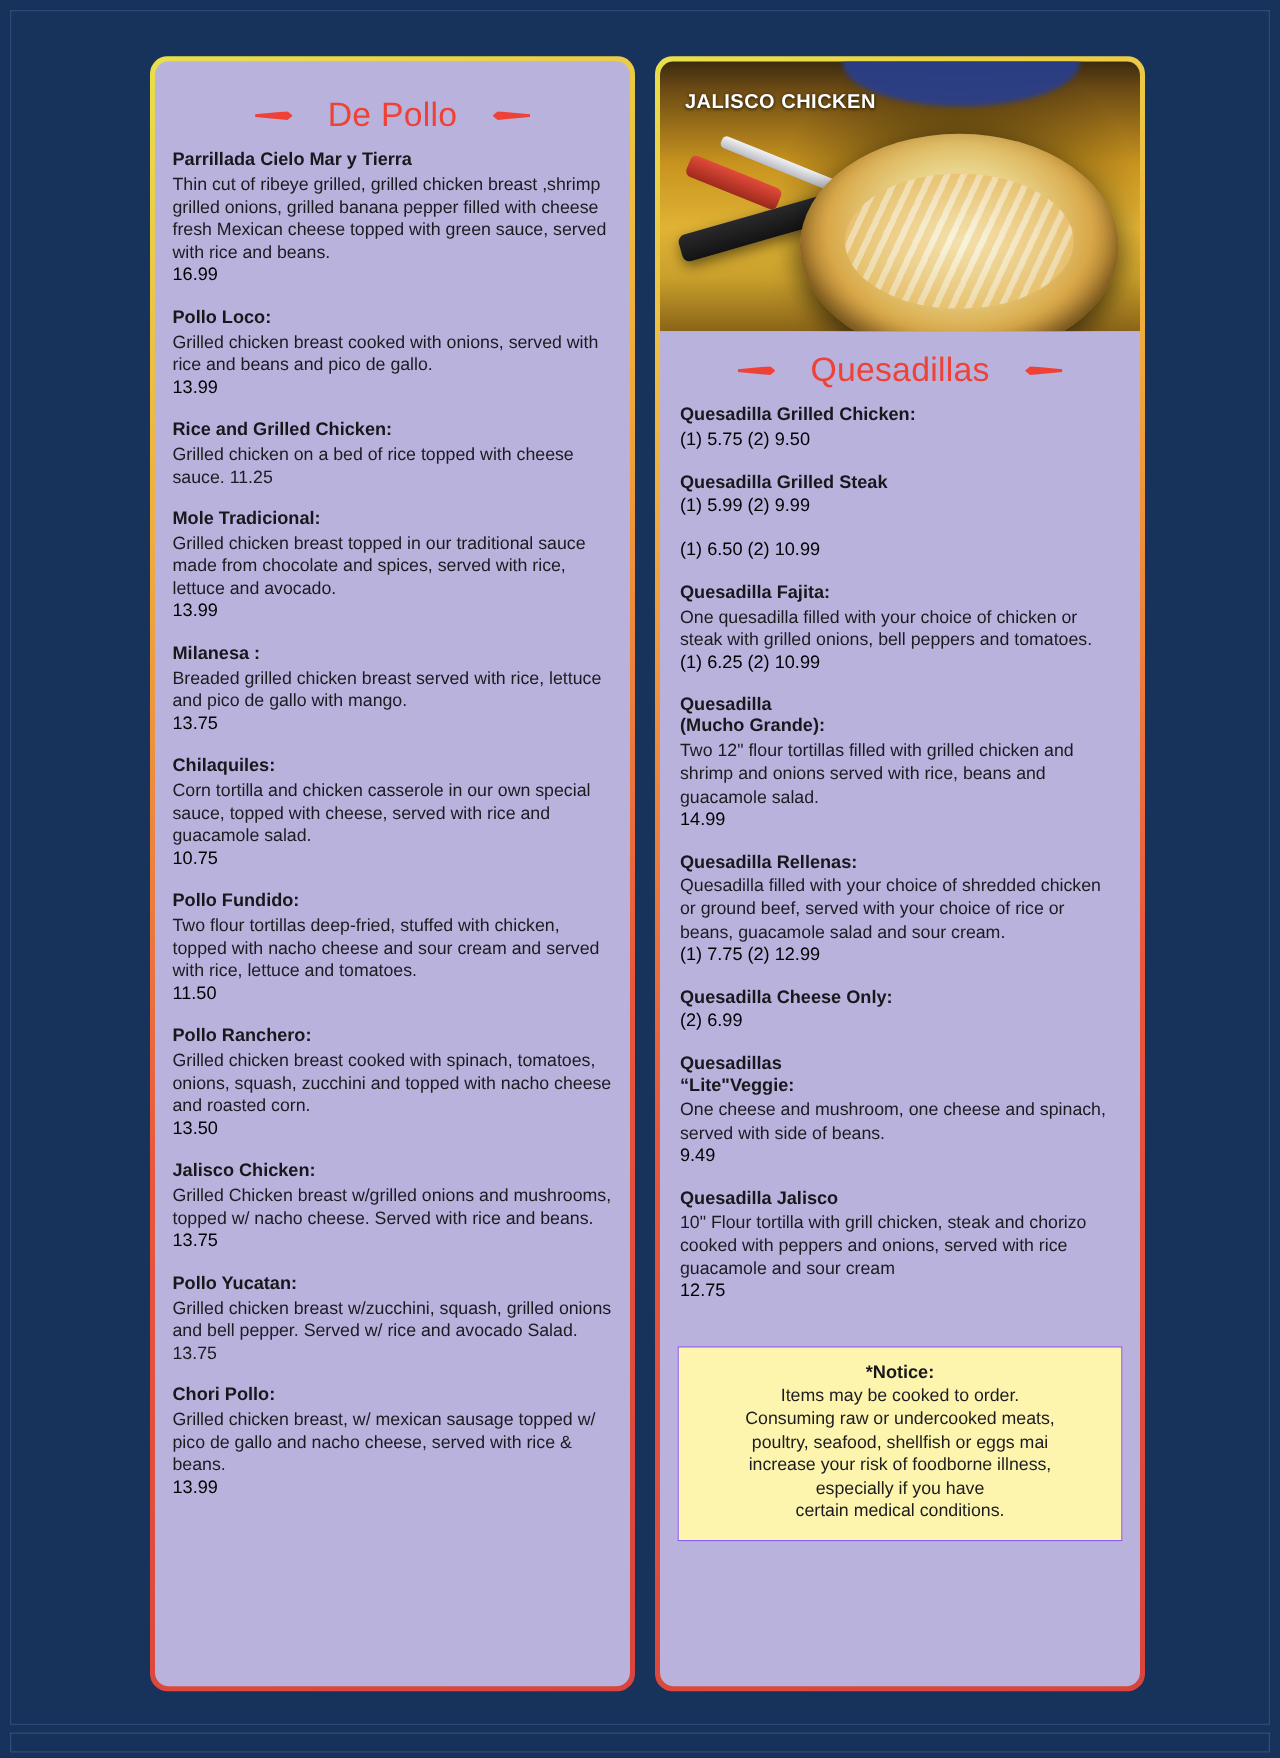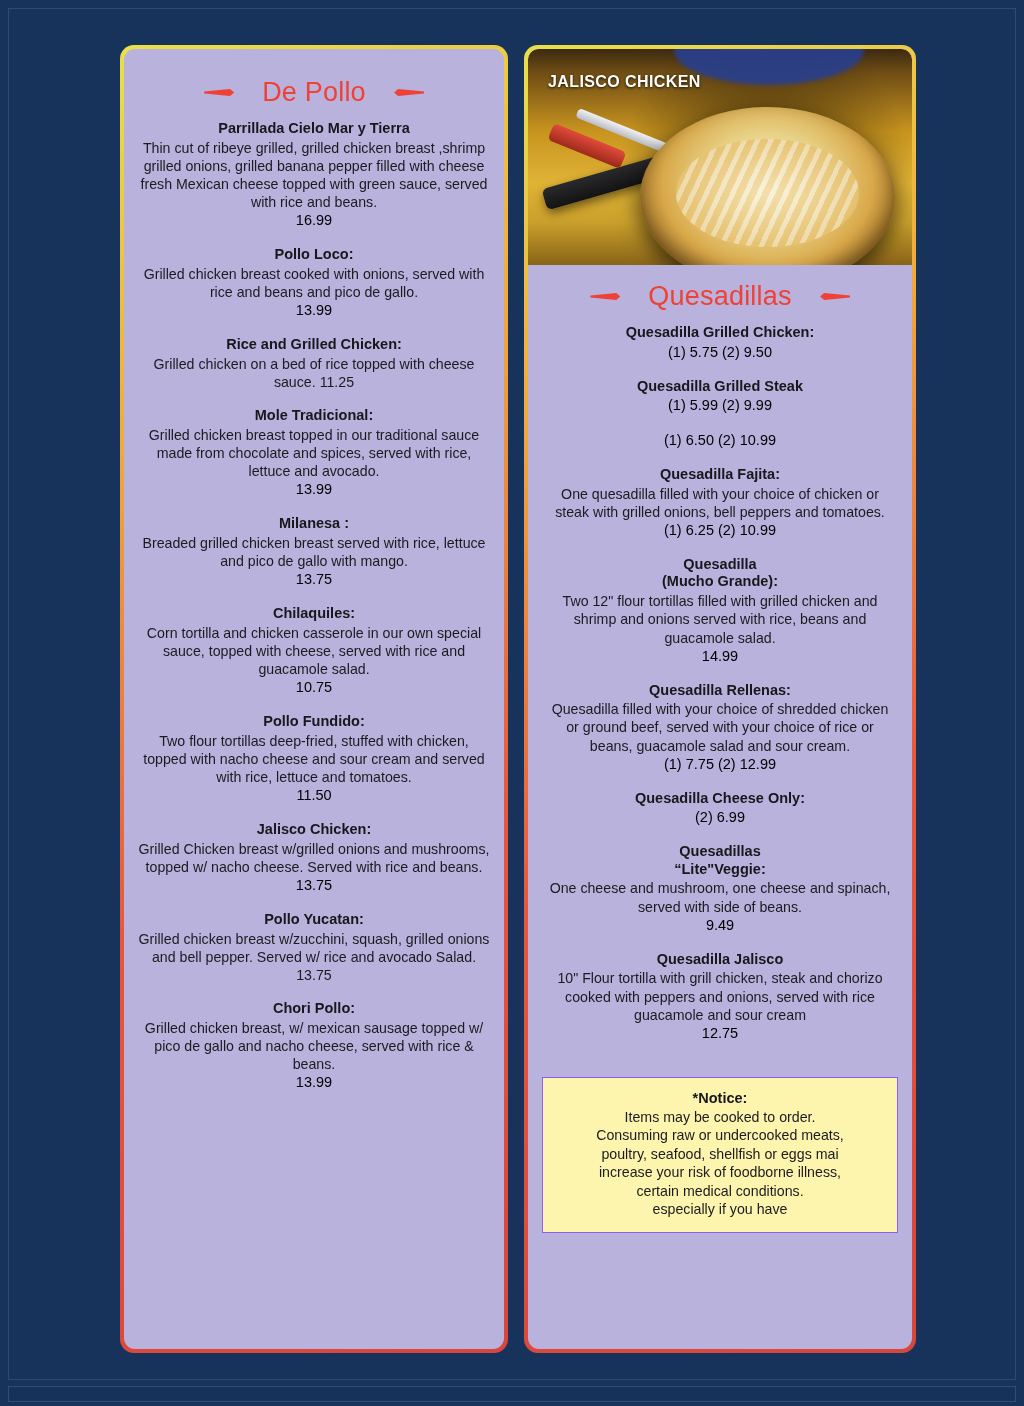--- a/index.html
+++ b/index.html
@@ -189,21 +189,21 @@
     letter-spacing: .2px;
   }
   .dash {
     width: 30px;
     height: 7px;
     background: #ef4136;
     clip-path: polygon(0 35%, 86% 0, 100% 50%, 86% 100%, 0 65%);
   }
   .dash.right { transform: scaleX(-1); }
 
-  .item { text-align: center; margin-bottom: 16px; }
+  .item { margin-bottom: 16px; }
   .item .name {
     font-size: 14.5px;
     font-weight: 700;
     color: #17171c;
     line-height: 1.22;
     margin-bottom: 1px;
   }
   .item .desc {
     font-size: 14.2px;
     color: #1b1b20;
@@ -278,20 +278,25 @@
           </div>
           <div class="item">
             <div class="name">Chilaquiles:</div>
             <div class="desc">Corn tortilla and chicken casserole in our own special sauce, topped with cheese, served with rice and guacamole salad.</div>
             <div class="price">10.75</div>
           </div>
           <div class="item">
             <div class="name">Pollo Fundido:</div>
             <div class="desc">Two flour tortillas deep-fried, stuffed with chicken, topped with nacho cheese and sour cream and served with rice, lettuce and tomatoes.</div>
             <div class="price">11.50</div>
+          </div>
+          <div class="item">
+            <div class="name">Pollo Ranchero:</div>
+            <div class="desc">Grilled chicken breast cooked with spinach, tomatoes, onions, squash, zucchini and topped with nacho cheese and roasted corn.</div>
+            <div class="price">13.50</div>
           </div>
           <div class="item">
             <div class="name">Jalisco Chicken:</div>
             <div class="desc">Grilled Chicken breast w/grilled onions and mushrooms, topped w/ nacho cheese. Served with rice and beans.</div>
             <div class="price">13.75</div>
           </div>
           <div class="item">
             <div class="name">Pollo Yucatan:</div>
             <div class="desc">Grilled chicken breast w/zucchini, squash, grilled onions and bell pepper. Served w/ rice and avocado Salad. 13.75</div>
           </div>
@@ -365,19 +370,19 @@
           </div>
       </div>
 
       <div class="notice">
         <div class="n-title">*Notice:</div>
         <div id="notice-lines">
             <div class="n-line">Items may be cooked to order.</div>
             <div class="n-line">Consuming raw or undercooked meats,</div>
             <div class="n-line">poultry, seafood, shellfish or eggs mai</div>
             <div class="n-line">increase your risk of foodborne illness,</div>
+            <div class="n-line">especially if you have</div>
             <div class="n-line">certain medical conditions.</div>
-            <div class="n-line">especially if you have</div>
           </div>
       </div>
     </div>
   </div>
 </div>
 
 </body></html>

